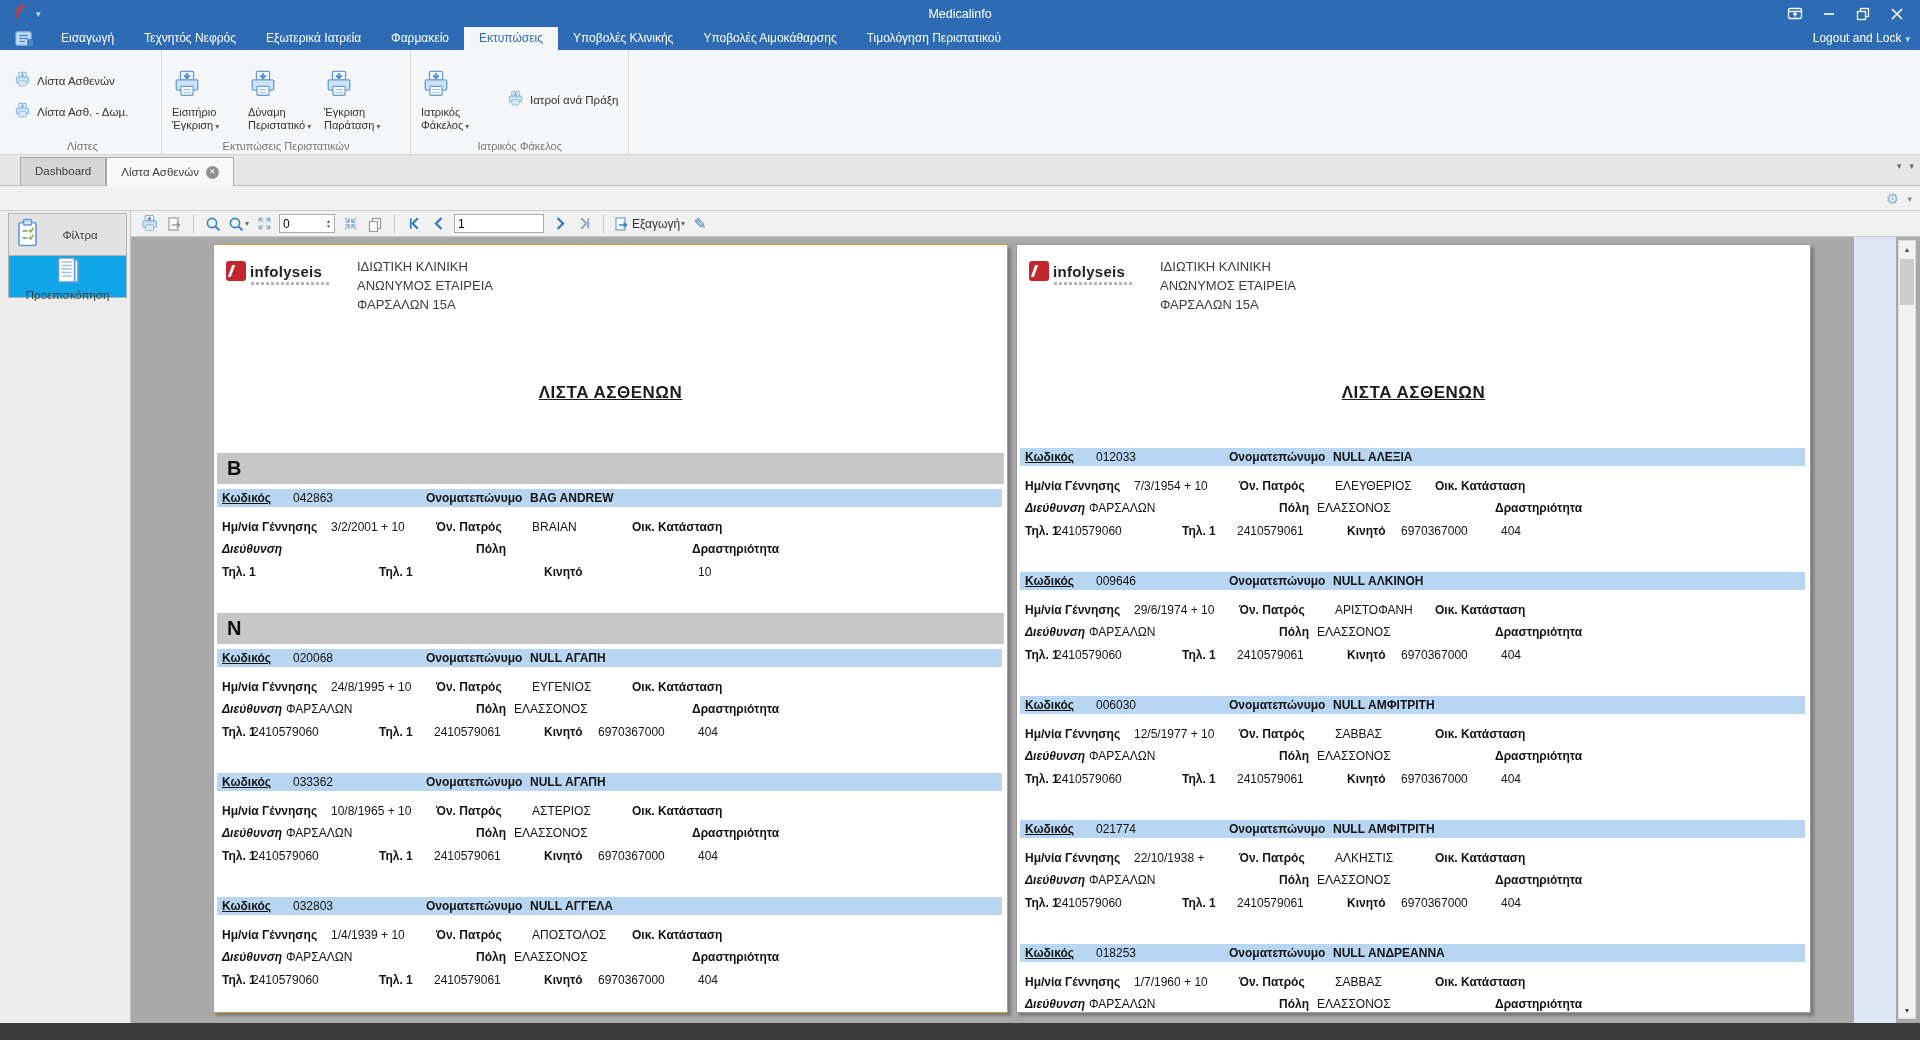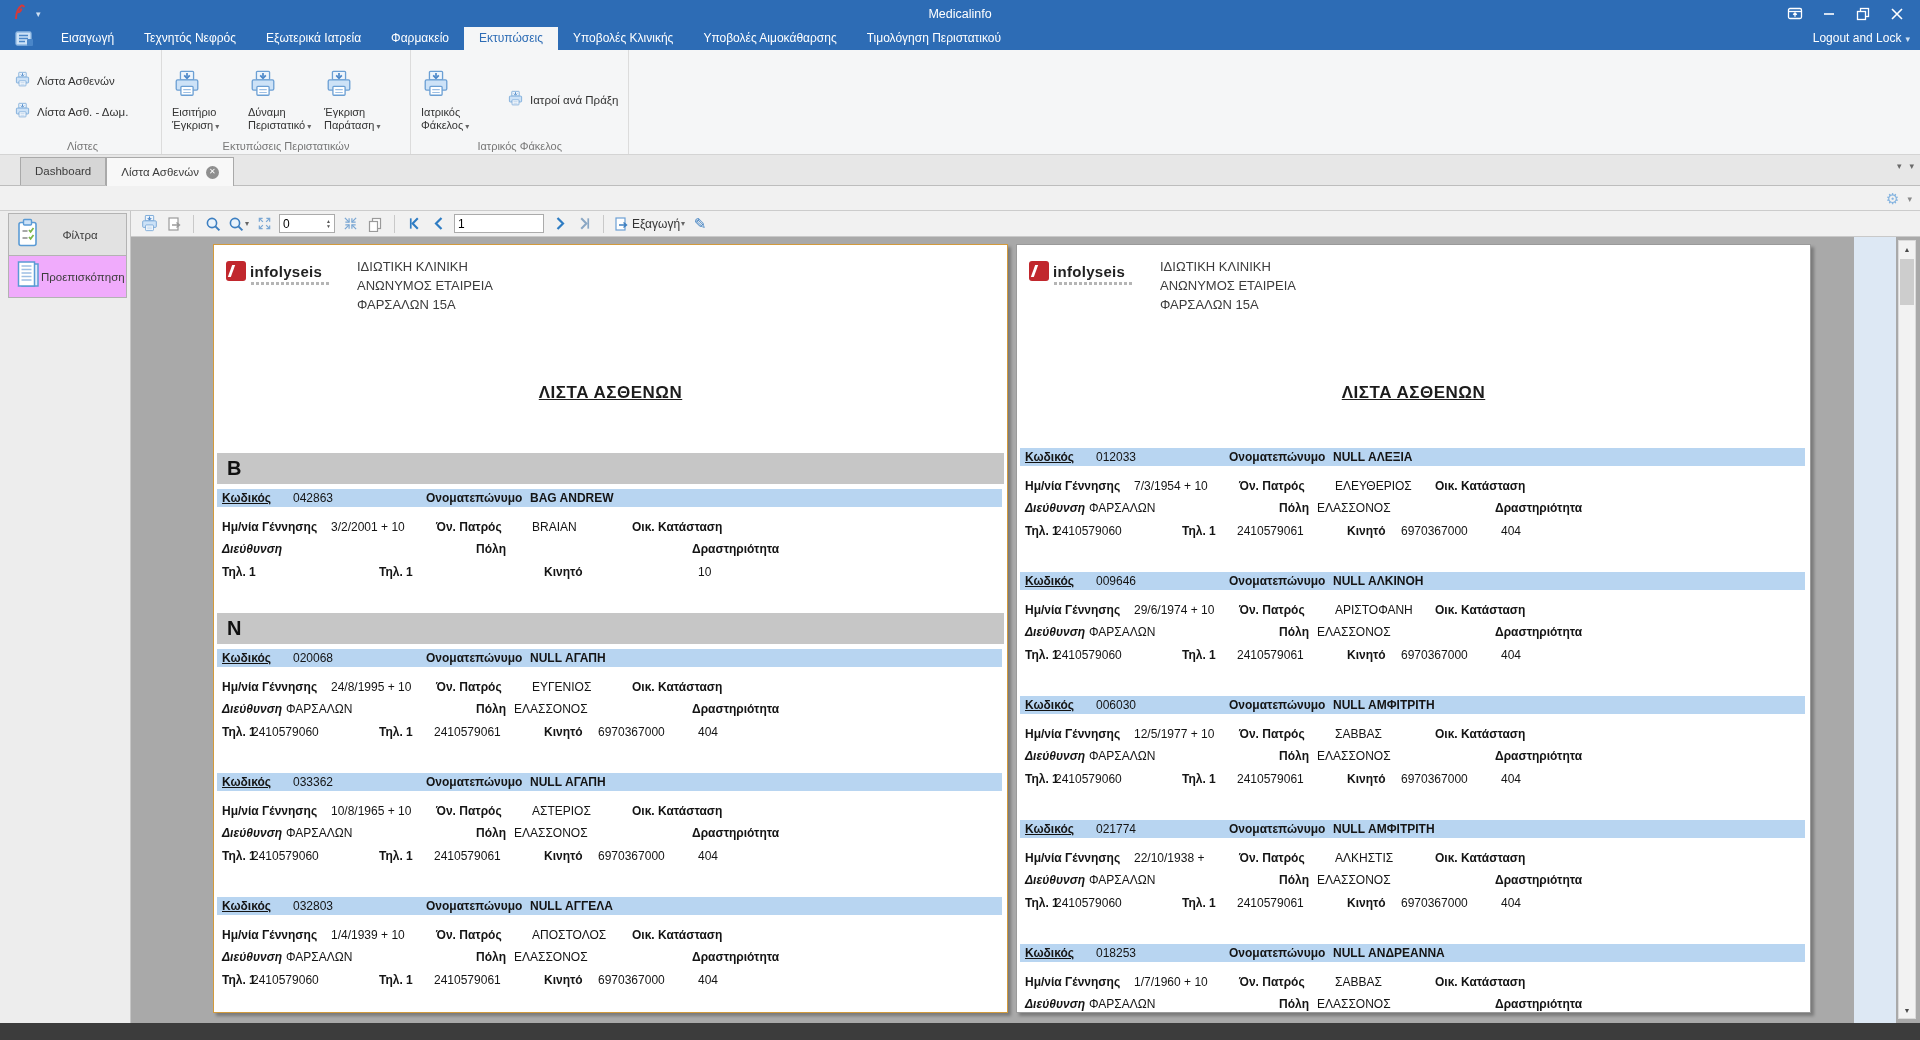--- a/index.html
+++ b/index.html
@@ -50,21 +50,21 @@
   .gearrow .right { position:absolute; right:8px; top:0; height:25px; display:flex; align-items:center; gap:8px; }
   .gear { color:#85b4e0; font-size:15px; }
   .gearrow .caret { color:#8a8a8a; }
 
   
   .main { display:flex; height:812px; }
   .sidebar { width:131px; background:#ededed; border-right:1px solid #c6c6c6; padding-top:2px; }
   .sidebtn { margin-left:8px; width:119px; height:43px; border:1px solid #b3b3b3; display:flex; align-items:center; padding:0 6px; }
   .sidebtn .lab { flex:1; text-align:center; font-size:11.5px; color:#3c3c3c; }
   .sidebtn.filters { background:#e2e2e2; }
-  .sidebtn.previewb { background:#f0abfc; margin-top:-1px; }
+  .sidebtn.previewb { background:#0ea5e9; margin-top:-1px;flex-direction:column; }
 
   .content { flex:1; display:flex; flex-direction:column; min-width:0; }
 
   
   .toolbar { height:26px; background:#f1f1f1; border-bottom:1px solid #c9c9c9; display:flex; align-items:center; padding-left:8px; gap:5px; }
   .tbtn { display:flex; align-items:center; justify-content:center; min-width:20px; height:20px; }
   .tbtn .caret { font-size:8px; color:#666; margin-left:1px; }
   .tsep { width:1px; height:18px; background:#c9c9c9; margin:0 4px; }
   .num-input { background:#fff; border:1px solid #ababab; height:19px; font-size:12px; color:#222;
                padding:0 3px; display:flex; align-items:center; }

